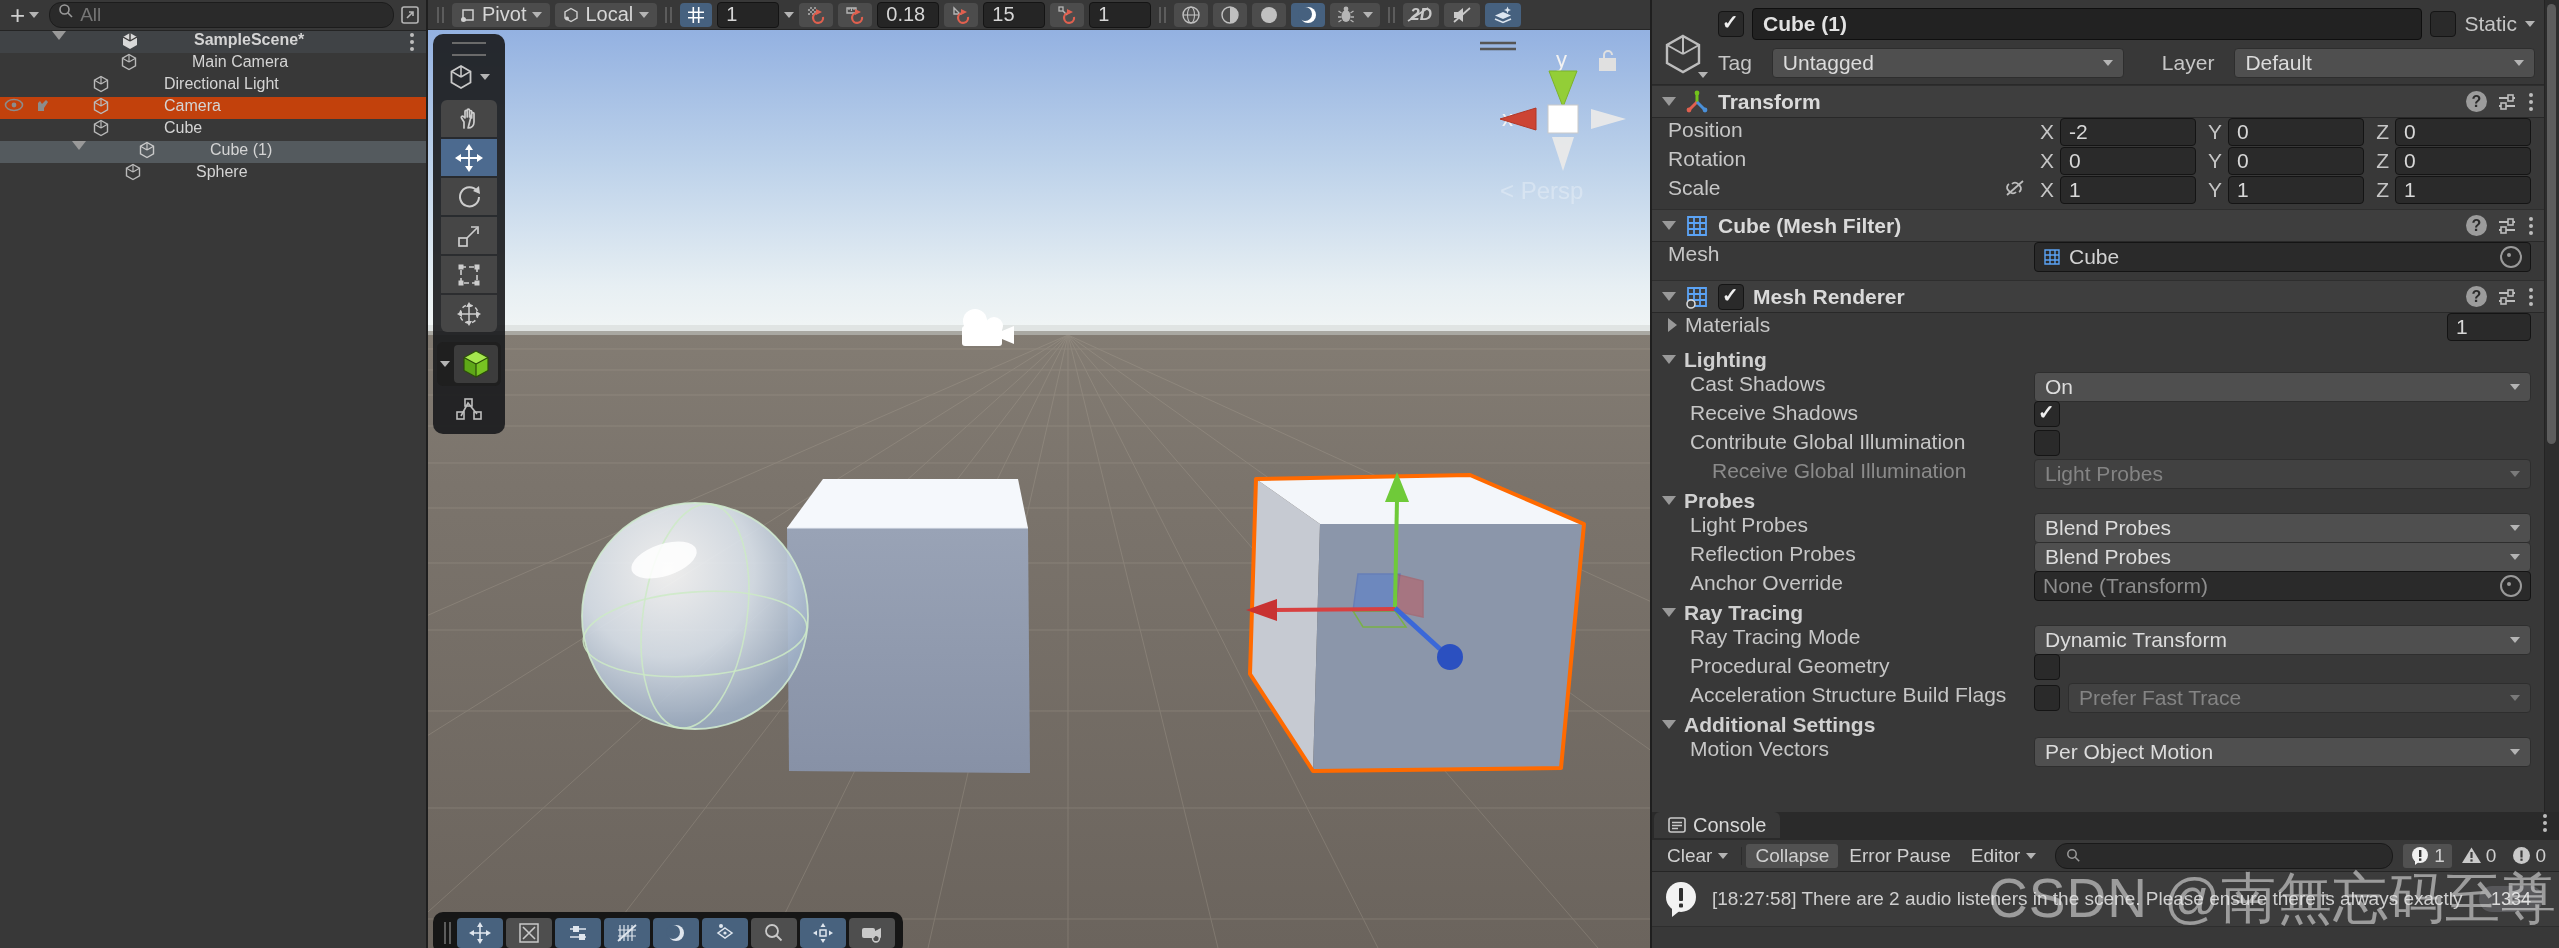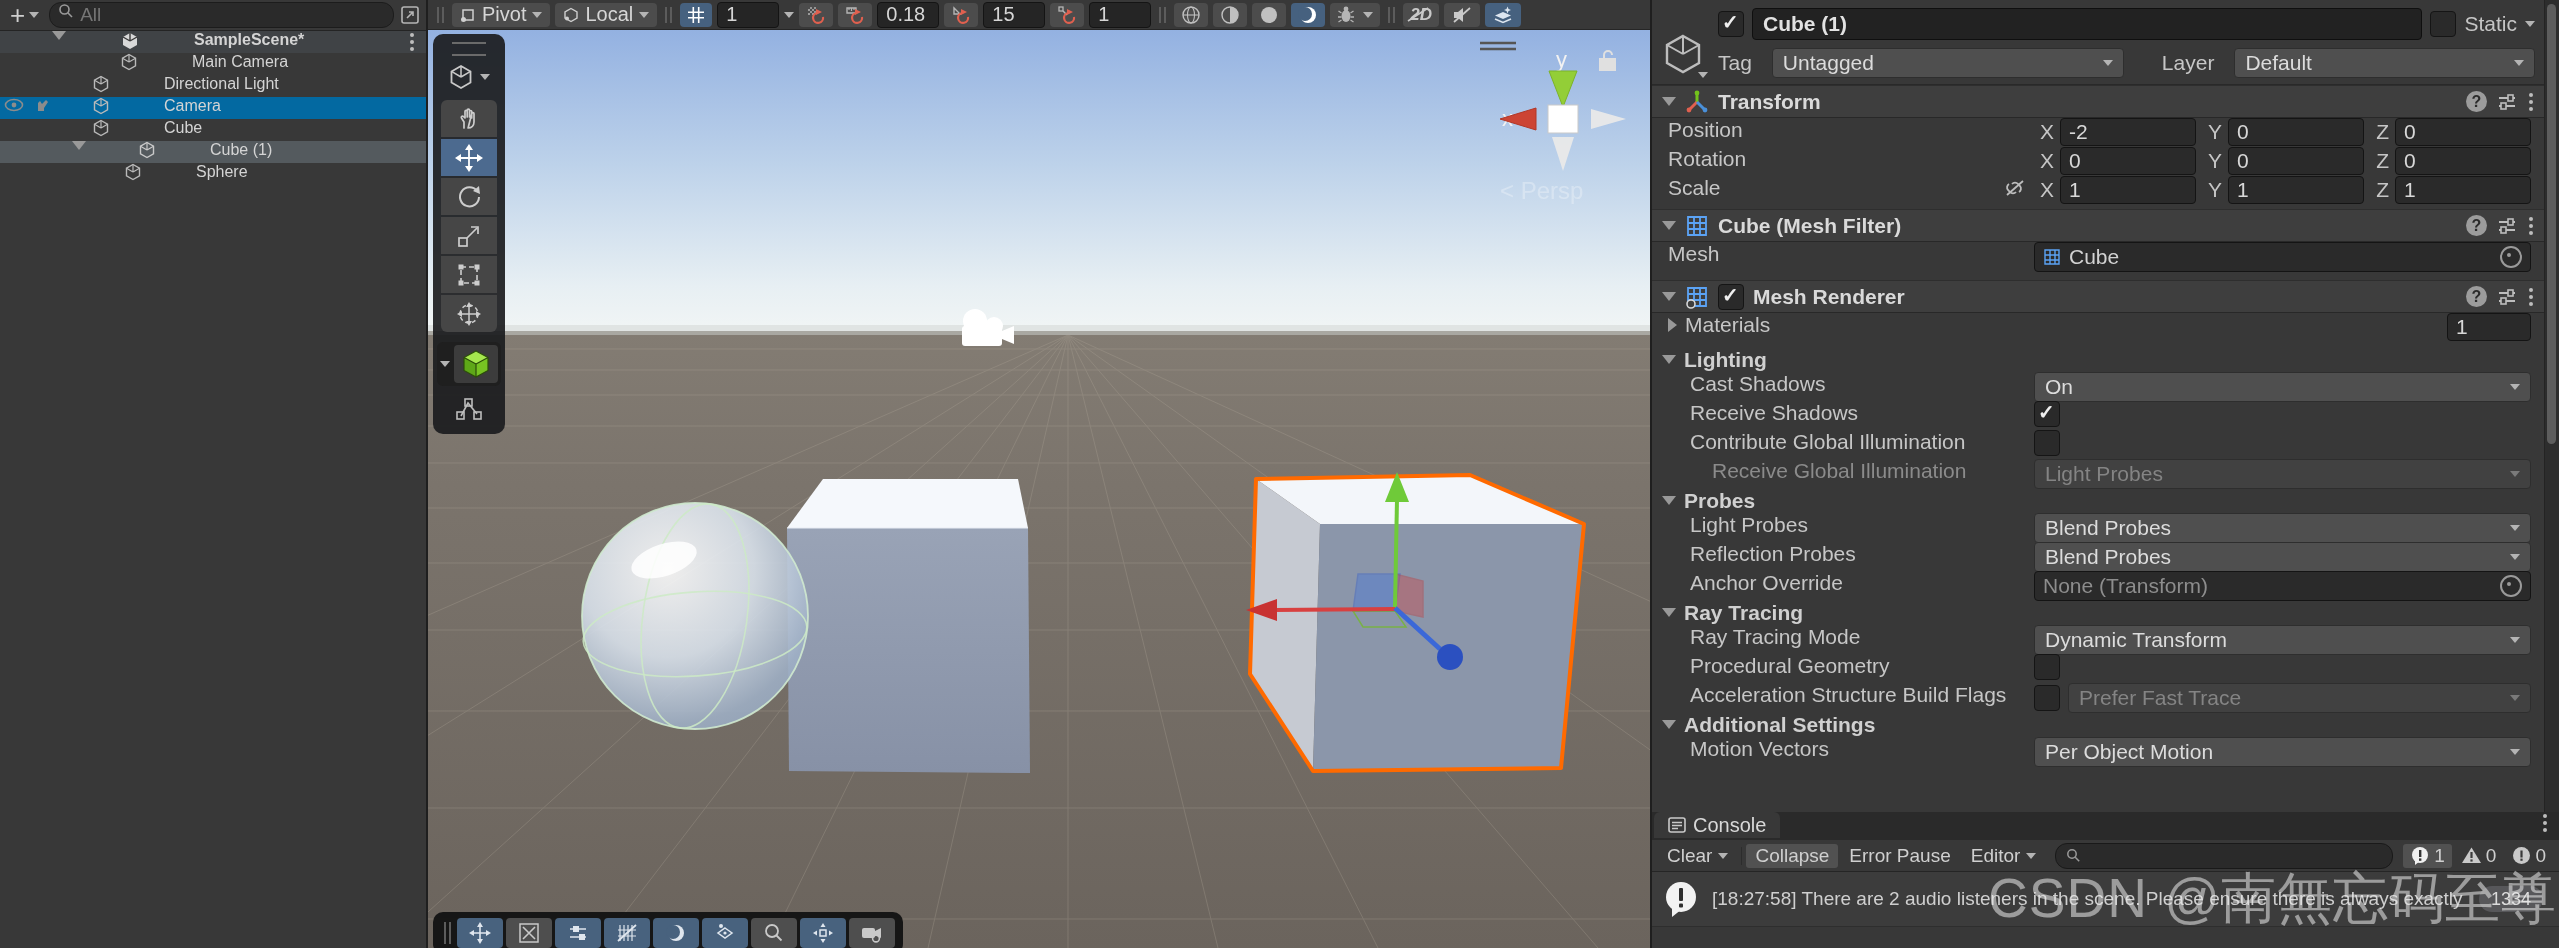--- a/index.html
+++ b/index.html
@@ -24,21 +24,21 @@
 
   
   #hierarchy{position:absolute;left:0;top:0;width:428px;height:948px;background:#383838;border-right:2px solid #1f1f1f;box-sizing:border-box;}
   .htop{height:30px;display:flex;align-items:center;gap:6px;padding:0 6px;border-bottom:1px solid #242424;background:#383838;}
   .addbtn{display:flex;align-items:center;gap:4px;color:#cfcfcf;font-size:26px;padding:0 4px;}
   .searchbox{flex:1;height:24px;background:#2a2a2a;border:1px solid #1c1c1c;border-radius:12px;display:flex;align-items:flex-start;gap:4px;padding:0 8px;}
   .searchbox input{flex:1;background:transparent;border:none;outline:none;color:#cfcfcf;font-size:19px;font-family:"Liberation Sans",sans-serif;}
   .hrow{height:22px;display:flex;font-size:16px;color:#d4d4d4;position:relative;gap:48px;}
   .hrow .icon{margin-right:6px;flex:none;display:flex;}
   .hrow.scene{background:#404346;}
-  .hrow.hover{background:#0369a1;}
+  .hrow.hover{background:#c2410c;}
   .hrow.sel{background:#545a5e;}
   .gutter-ico{position:absolute;left:4px;display:flex;gap:10px;align-items:center;}
 
   
   #scene{position:absolute;left:428px;top:0;width:1222px;height:948px;overflow:hidden;background:#0f172a;}
   .stoolbar{position:relative;height:29px;background:#383838;border-bottom:1px solid #262626;display:flex;align-items:center;gap:5px;padding:0 6px;z-index:5;}
   .grip{display:inline-flex;gap:3px;margin:0 3px;}
   .grip i{width:2px;height:16px;background:#5c5c5c;}
   .tbtn{height:24px;background:#4c4c4c;border-radius:4px;display:flex;align-items:center;gap:6px;padding:0 8px;font-size:20px;color:#d6d6d6;}
   .tbtn.icononly{padding:0 7px;}

